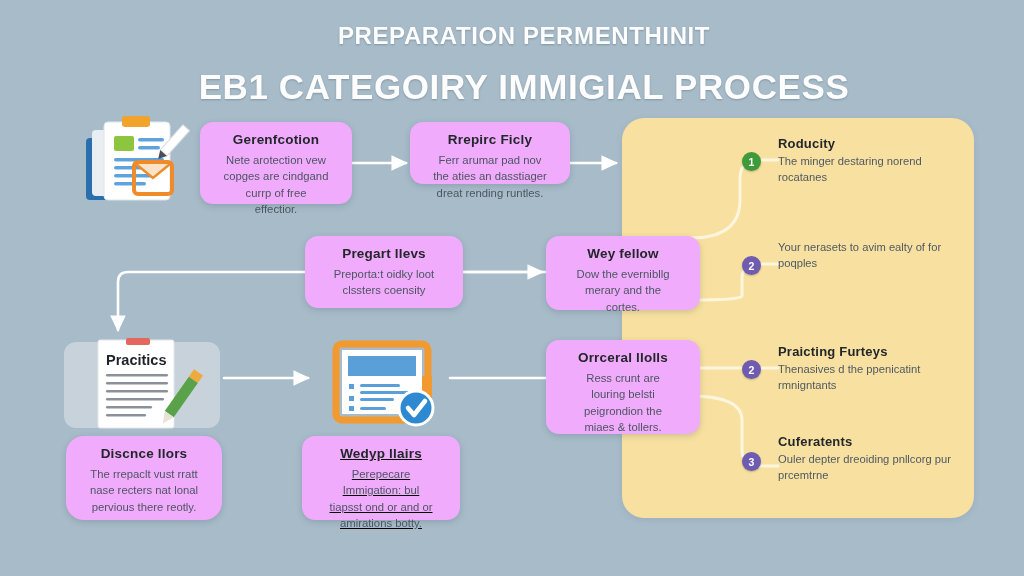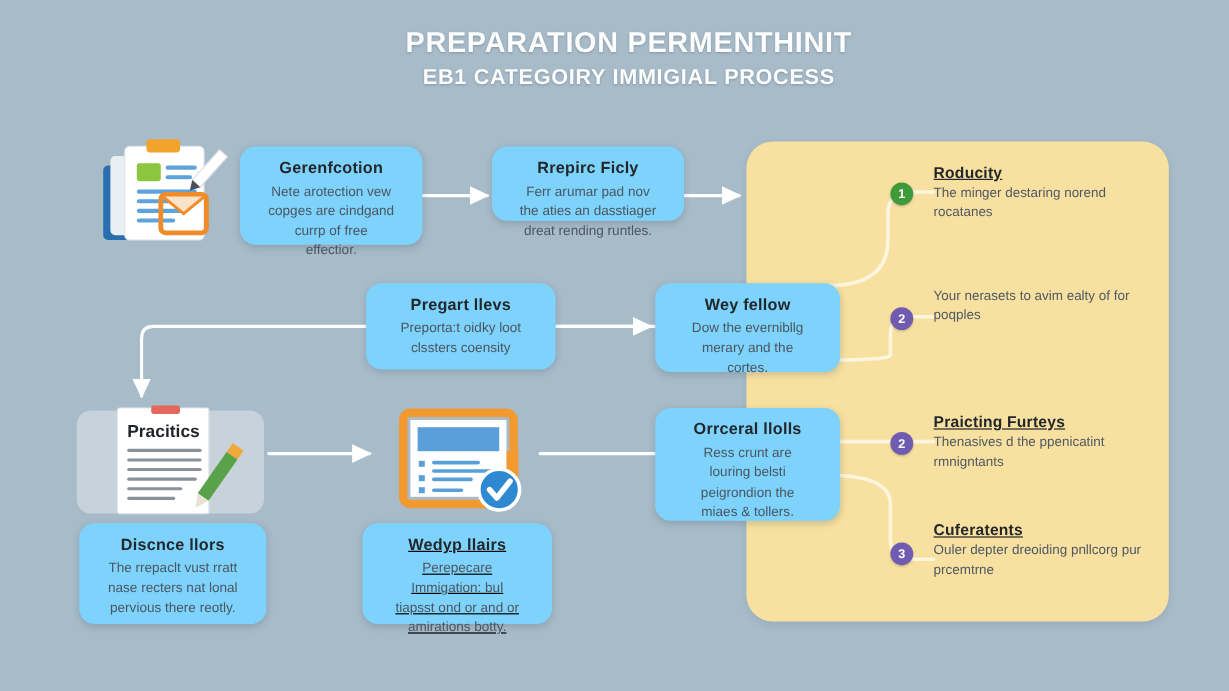--- a/index.html
+++ b/index.html
@@ -16,49 +16,48 @@
     position:absolute;left:0;top:22px;width:1024px;text-align:center;
     pointer-events:none;
   }
   .title-line{
     color:#fdfdfd;font-weight:bold;letter-spacing:.6px;
     text-shadow:0 1px 2px rgba(60,80,95,.35);
     line-height:1.18;
     padding-left:24px;
   }
   .title-1{font-size:24px;}
-  .title-2{font-size:18px;margin-top:4px;}
+  .title-2{font-size:35px;margin-top:16px;}
 
   
   .panel-yellow{
     position:absolute;left:622px;top:118px;width:352px;height:400px;
     background:#f8e1a0;border-radius:22px;
     box-shadow:0 2px 6px rgba(70,90,105,.12);
   }
 
   
   .card{
-    position:absolute;background:#7dd3fc;border-radius:13px;
+    position:absolute;background:#f0abfc;border-radius:13px;
     box-shadow:0 2px 6px rgba(55,75,92,.22);
     padding:10px 23px 12px;box-sizing:border-box;text-align:center;
   }
   .card-title{
     font-size:13.5px;font-weight:bold;color:#23272c;margin-bottom:5px;
     letter-spacing:.2px;
   }
   .card-body{
     font-size:11.3px;color:#4c5661;line-height:1.45;
   }
 
   
   .list-item{position:absolute;}
   .li-title{
     font-size:13px;font-weight:bold;color:#23272c;margin-bottom:3px;
     letter-spacing:.2px;
-    text-decoration:underline;
   }
   .li-body{font-size:11.2px;color:#4f5963;line-height:1.42;}
   .badge{
     position:absolute;width:19px;height:19px;border-radius:50%;
     color:#fff;font-size:10.5px;font-weight:bold;
     display:flex;align-items:center;justify-content:center;
     box-shadow:0 1px 2px rgba(60,60,60,.3);
   }
 
   
@@ -195,21 +194,21 @@
   <div class="card" style="left:546px;top:236px;width:154px;height:74px;">
     <div class="card-title">Wey fellow</div>
     <div class="card-body">Dow the evernibllg merary and the cortes.</div>
   </div>
 
   <div class="card" style="left:546px;top:340px;width:154px;height:94px;">
     <div class="card-title">Orrceral llolls</div>
     <div class="card-body">Ress crunt are louring belsti peigrondion the miaes &amp; tollers.</div>
   </div>
 
-  <div class="card" style="left:66px;top:436px;width:156px;height:84px;">
+  <div class="card" style="left:66px;top:436px;width:156px;height:84px;border-radius:18px;">
     <div class="card-title">Discnce llors</div>
     <div class="card-body">The rrepaclt vust rratt nase recters nat lonal pervious there reotly.</div>
   </div>
 
   <div class="card" style="left:302px;top:436px;width:158px;height:84px;text-decoration:underline;">
     <div class="card-title">Wedyp llairs</div>
     <div class="card-body">Perepecare Immigation: bul tiapsst ond or and or amirations botty.</div>
   </div>
 
   <div class="list-item" style="left:778px;top:136px;width:180px;">

